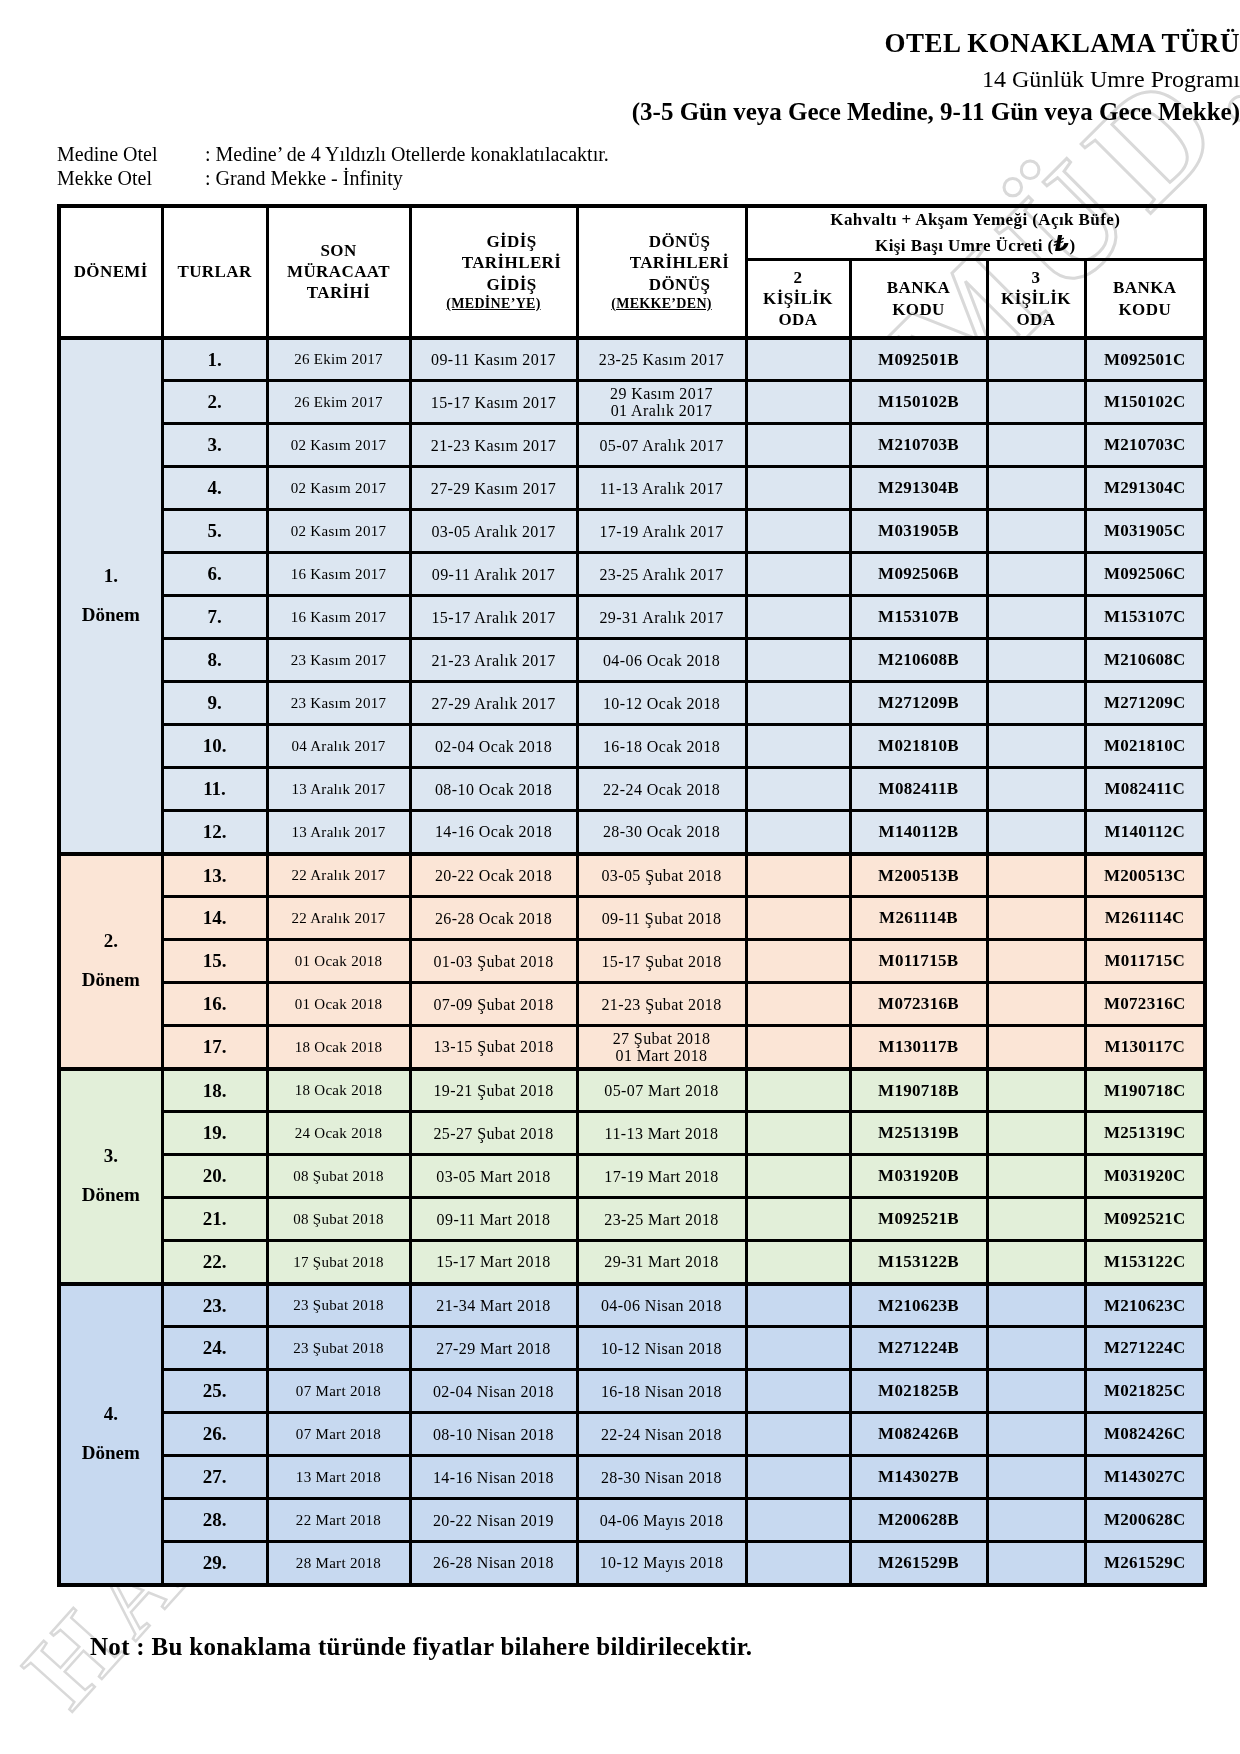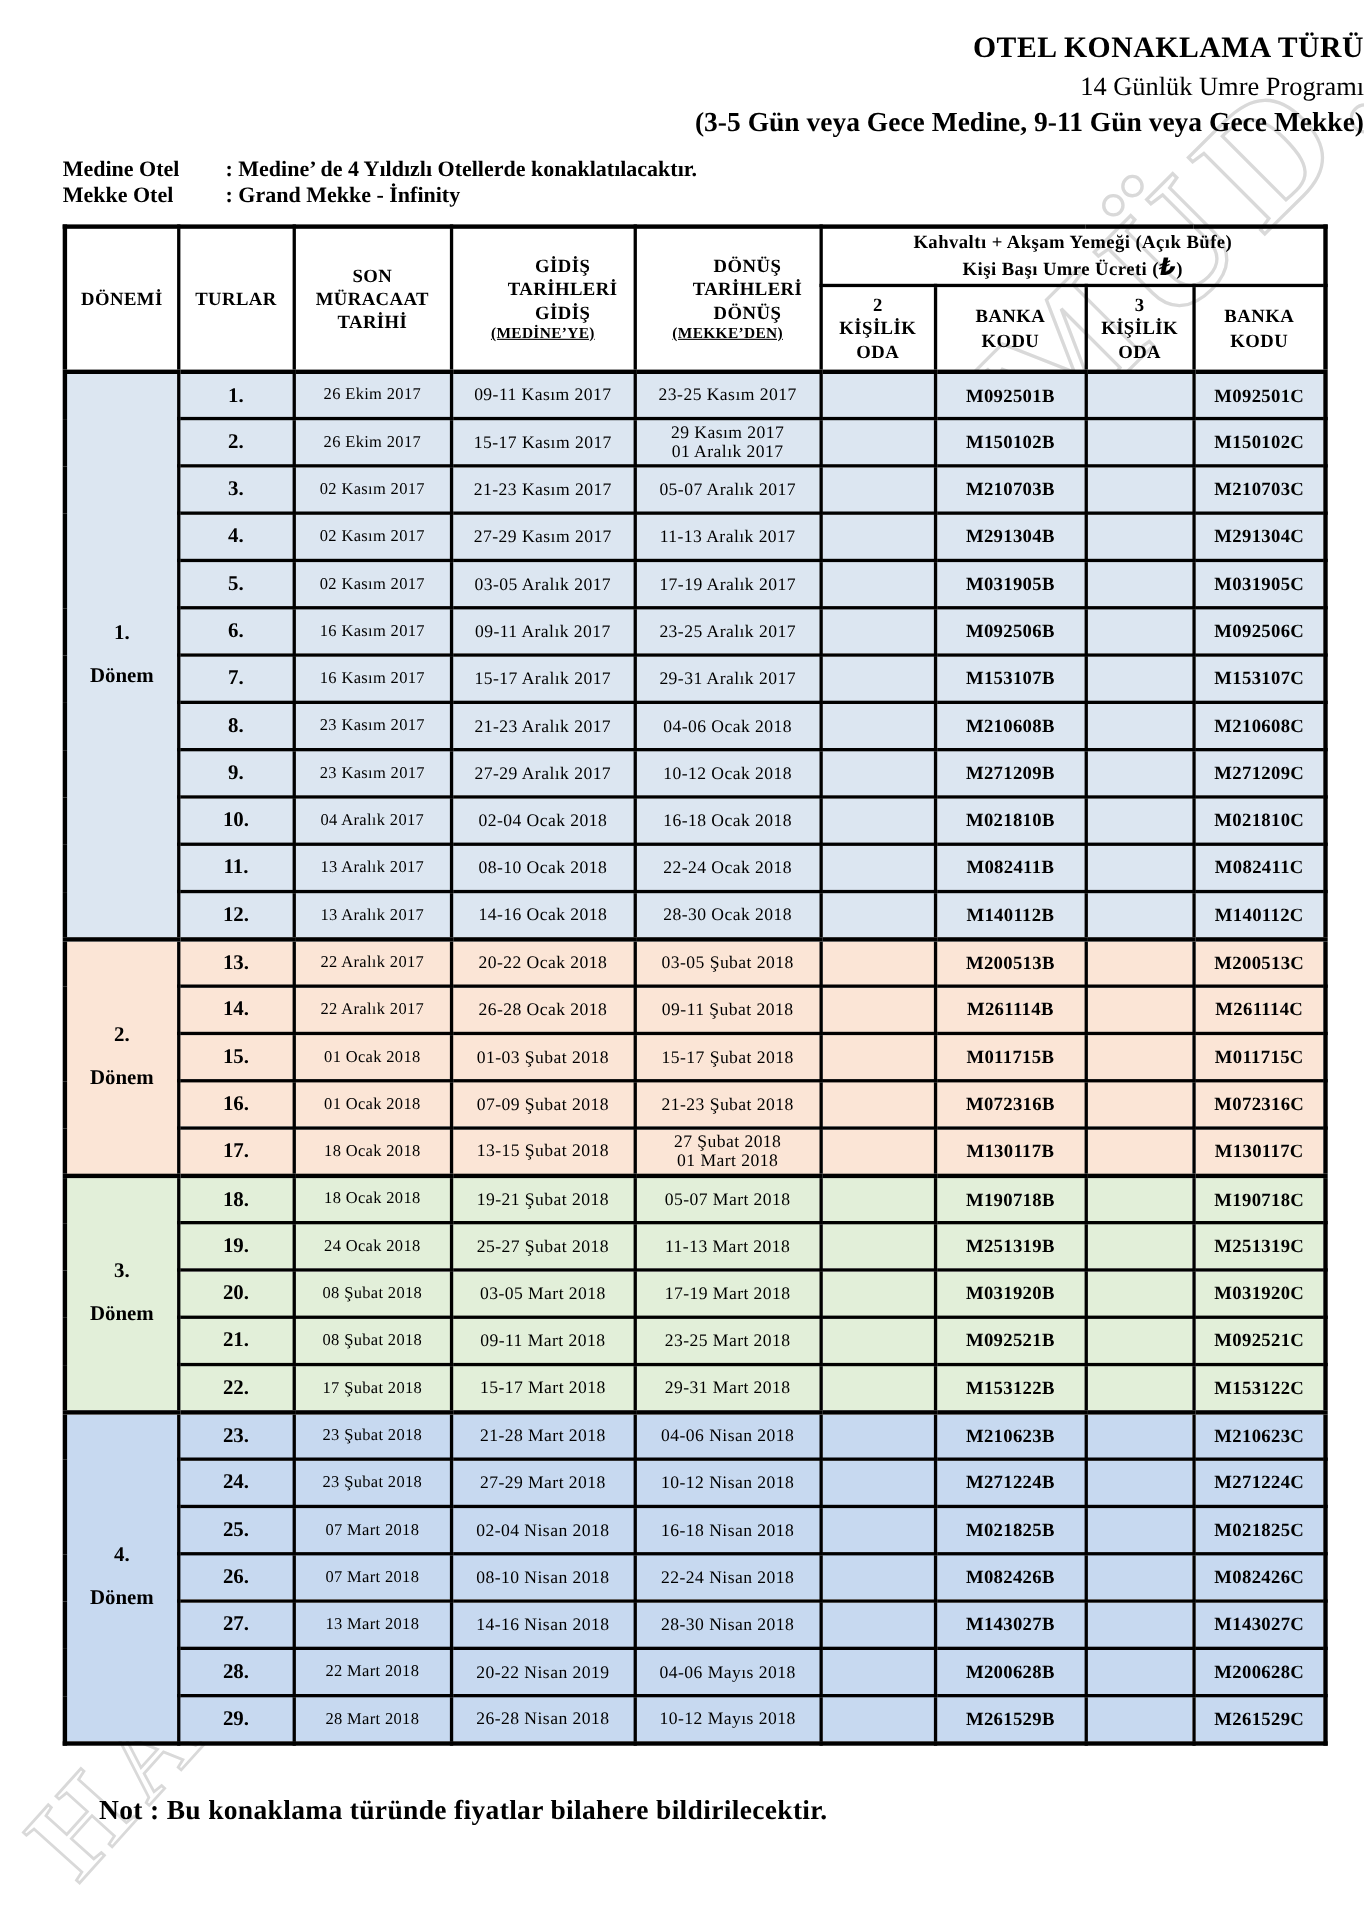--- a/index.html
+++ b/index.html
@@ -30,21 +30,21 @@
 
   .content { position:relative; z-index:1; }
 
   
   .titles { padding-top:28px; text-align:right;padding-left:20px; }
   .title1 { font-size:27px; font-weight:bold; letter-spacing:0.5px; }
   .title2 { font-size:24px; font-weight:normal; margin-top:7px; }
   .title3 { font-size:25px; font-weight:bold; margin-top:5px; }
 
   
-  .hotels { margin:16px 0 0 57px; font-size:20px; font-weight:bold; line-height:1.22; }
+  .hotels { margin:16px 0 0 57px; font-size:20px; font-weight:normal; line-height:1.22; }
   .hotel-row { display:flex; }
   .hotel-label { width:148px; }
   .hotel-value { }
 
   
   table.program {
     margin:13px 0 0 57px;
     border-collapse:collapse;
     table-layout:fixed;
     width:1146px;
@@ -402,21 +402,21 @@
             <td class="oda3"></td>
             <td class="banka">M153122C</td>
           </tr>
           <tr class="sec-start" style="--bg: #c7d9f0;">
             <td rowspan="7" class="donem">
               <div class="dl1">4.</div>
               <div>Dönem</div>
             </td>
             <td class="tur">23.</td>
             <td class="son">23 Şubat 2018</td>
-            <td class="gidis">21-28 Mart 2018</td>
+            <td class="gidis">21-34 Mart 2018</td>
             <td class="donus">04-06 Nisan 2018</td>
             <td class="oda2"></td>
             <td class="banka">M210623B</td>
             <td class="oda3"></td>
             <td class="banka">M210623C</td>
           </tr>
           <tr style="--bg: #c7d9f0;">
             <td class="tur">24.</td>
             <td class="son">23 Şubat 2018</td>
             <td class="gidis">27-29 Mart 2018</td>

